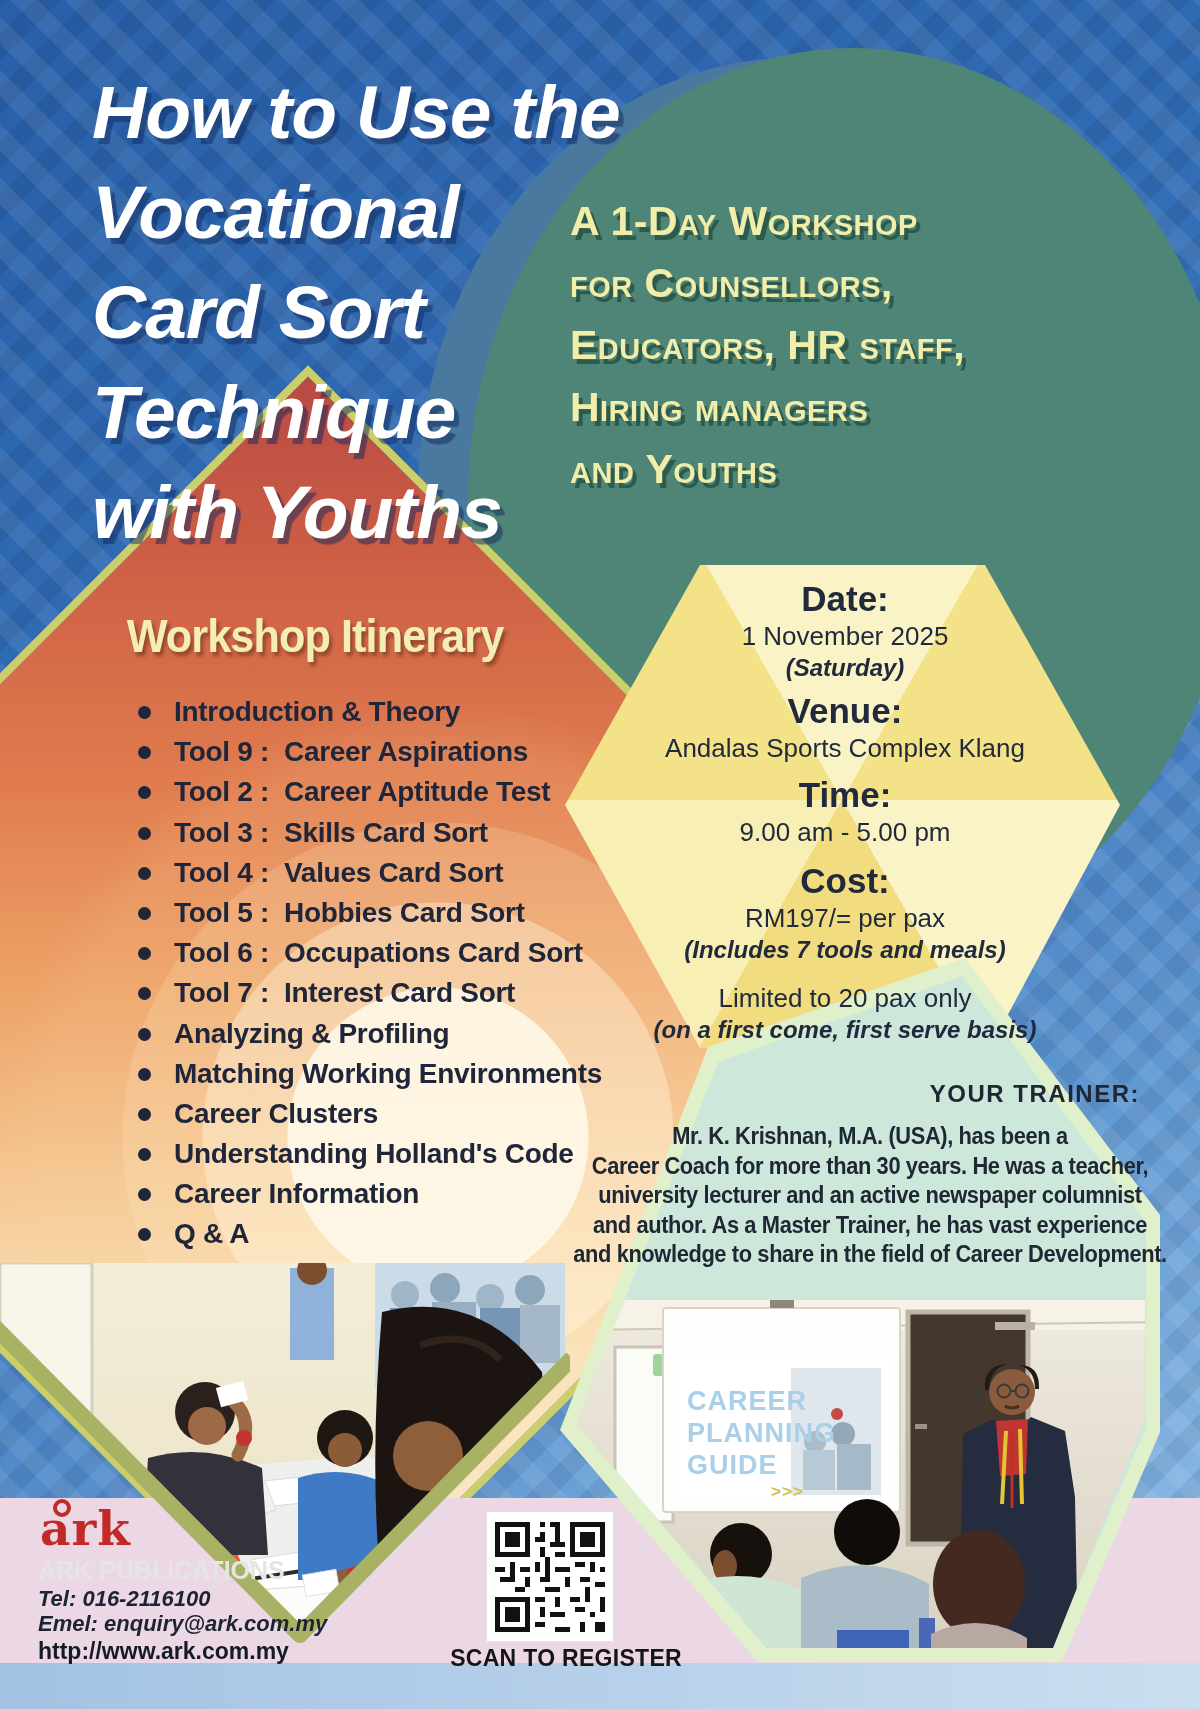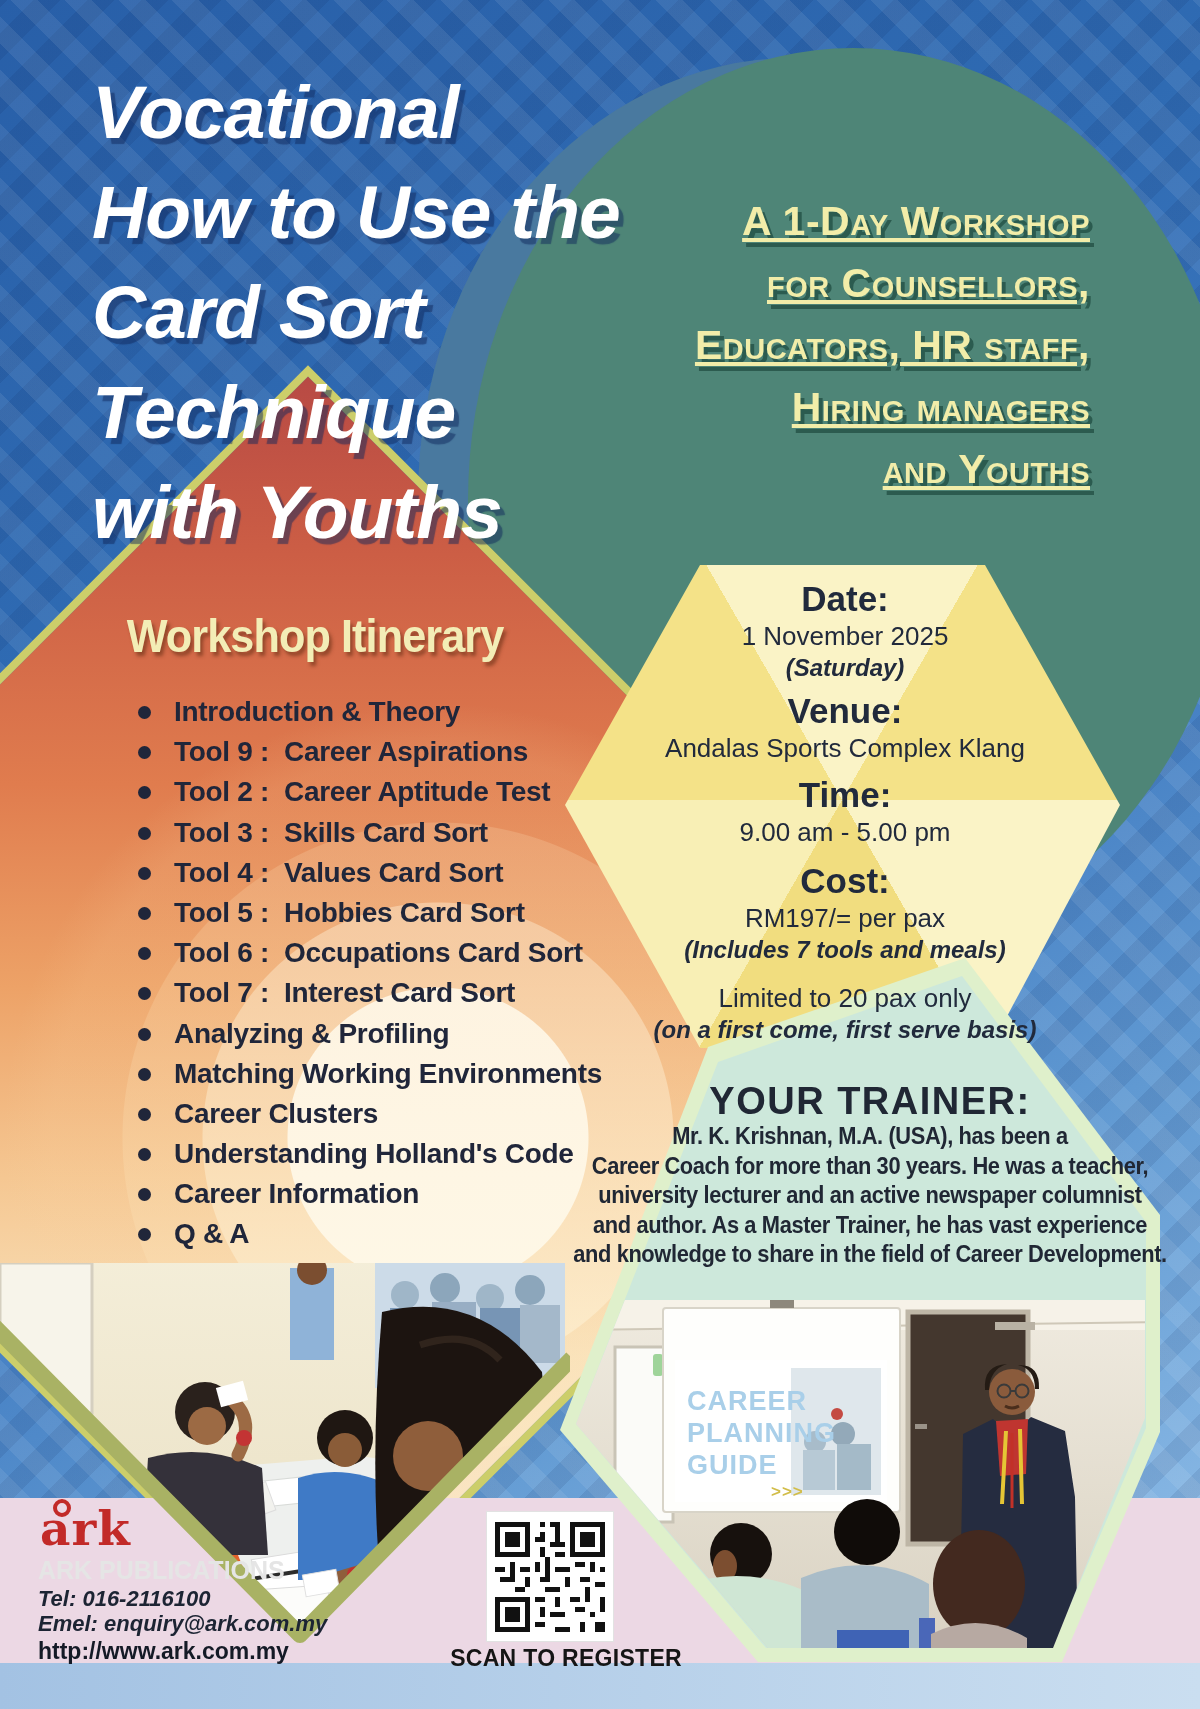--- a/index.html
+++ b/index.html
@@ -55,25 +55,24 @@
   .band-pink{position:absolute;left:0;top:1498px;width:1200px;height:165px;background:#ecd8e4;}
   .band-blue{position:absolute;left:0;top:1663px;width:1200px;height:46px;
     background:linear-gradient(90deg,#a3c2e3,#cadef0);}
   
   .title{
     position:absolute;left:92px;top:62px;width:660px;color:#ffffff;
     font-size:75px;line-height:100px;font-weight:bold;font-style:italic;letter-spacing:-1px;
     text-shadow:5px 6px 1px rgba(16,40,92,0.50);
   }
   .audience{
-    position:absolute;left:570px;top:190px;width:520px;text-align:right;
+    position:absolute;left:570px;top:190px;width:520px;text-align:left;
     color:#f2eda9;font-size:41px;line-height:62px;font-weight:bold;
     font-variant:small-caps;letter-spacing:0.5px;
     text-shadow:4px 5px 0 rgba(38,84,72,0.85);
-    text-decoration:underline;
   }
   .itin-head{
     position:absolute;left:110px;top:608px;width:410px;text-align:center;
     color:#f3edb6;font-size:47px;font-weight:bold;letter-spacing:-1px;
     transform:scaleX(0.92);transform-origin:center;
     text-shadow:3px 4px 4px rgba(110,50,25,0.65);
   }
   .itin-list{position:absolute;left:120px;top:684px;width:560px;list-style:none;margin:8px;padding:0;}
   .itin-list li{
     position:relative;height:40.2px;line-height:40.2px;padding-left:46px;
@@ -81,22 +80,22 @@
   }
   .itin-list li::before{
     content:"";position:absolute;left:10px;top:14px;width:13px;height:13px;border-radius:50%;background:#20263a;
   }
   .details{position:absolute;left:570px;top:580px;width:550px;text-align:center;color:#212a3c;}
   .d-label{font-size:35px;font-weight:bold;line-height:38px;}
   .d-val{font-size:26px;font-weight:normal;line-height:36px;}
   .d-note{font-size:24px;font-weight:bold;font-style:italic;line-height:28px;}
   .gap10{height:10px;}.gap12{height:12px;}.gap16{height:16px;}
   .trainer-head{
-    position:absolute;left:600px;top:1080px;width:540px;text-align:center;
-    color:#202734;font-size:38px;font-weight:bold;letter-spacing:1.5px;
+    position:absolute;left:600px;top:1080px;width:540px;text-align:right;
+    color:#202734;font-size:24px;font-weight:bold;letter-spacing:1.5px;
   }
   .trainer-bio{
     position:absolute;left:550px;top:1122px;width:640px;text-align:center;
     color:#202734;font-size:23px;font-weight:bold;line-height:29.5px;letter-spacing:-0.4px;
     transform:scaleX(0.95);transform-origin:center;
   }
   
   .ark-logo{
     position:absolute;left:40px;top:1505px;color:#c22a28;
     font-family:"DejaVu Serif",serif;font-size:47px;font-weight:bold;letter-spacing:1px;line-height:47px;
@@ -274,22 +273,22 @@
         <path d="M226,286 Q292,258 354,292 L354,362 226,362 Z" fill="#a9bcc8"></path>
         <rect x="262" y="338" width="72" height="24" fill="#3f63b5"></rect>
         <rect x="344" y="326" width="16" height="36" fill="#4a67b8"></rect>
         <ellipse cx="404" cy="292" rx="46" ry="54" fill="#43291f"></ellipse>
         <path d="M356,342 Q404,318 452,346 L452,362 356,362 Z" fill="#b7a9a2"></path>
       </g>
     </g>
   </svg>
 
   <div class="title">
+    <div>How to Use the</div>
     <div>Vocational</div>
-    <div>How to Use the</div>
     <div>Card Sort</div>
     <div>Technique</div>
     <div>with Youths</div>
   </div>
 
   <div class="audience">
     <div>A 1-Day Workshop</div>
     <div>for Counsellors,</div>
     <div>Educators, HR staff,</div>
     <div>Hiring managers</div>

